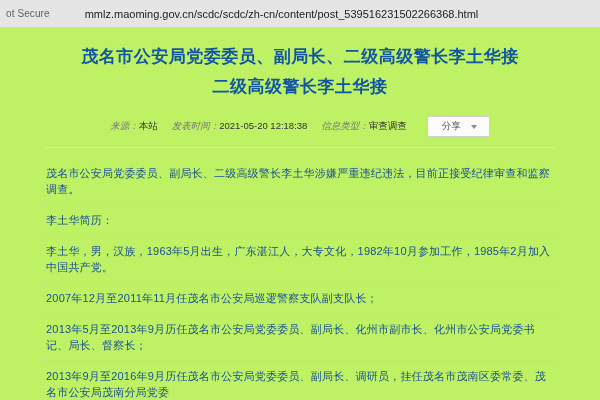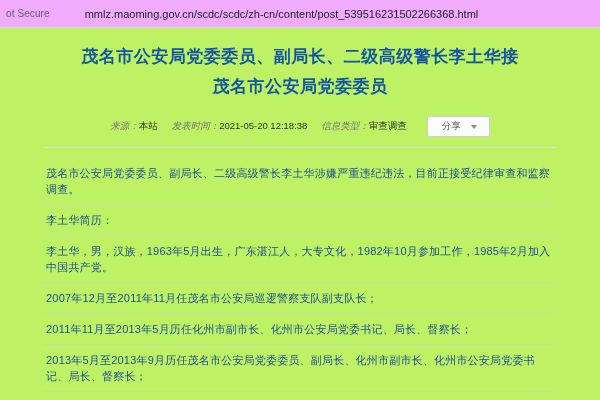--- a/index.html
+++ b/index.html
@@ -8,21 +8,21 @@
   }
   body {
     width: 600px;
     height: 400px;
     background: #ffffff;
     font-family: "Liberation Sans", sans-serif;
     overflow: hidden;
   }
   .browser-chrome {
     height: 28px;
-    background: #f0abfc;
+    background: #e5e5e5;
     border-bottom: 1px solid #d6d6d6;
     display: flex;
     align-items: center;
     padding: 0 6px;
     box-sizing: border-box;
   }
   .security-label {
     font-size: 10px;
     color: #5f6368;
     white-space: nowrap;
@@ -124,21 +124,21 @@
 <div class="browser-chrome">
   <span class="security-label">ot Secure</span>
   <span class="url-text">mmlz.maoming.gov.cn/scdc/scdc/zh-cn/content/post_539516231502266368.html</span>
 </div>
 
 <div class="page">
   <div class="content-wrap">
 
     <div>
       <div class="headline">茂名市公安局党委委员、副局长、二级高级警长李土华接</div>
-      <div class="headline">茂名市公安局党委委员</div>
+      <div class="headline">二级高级警长李土华接</div>
     </div>
 
     <div class="meta-bar">
       <span class="meta-item">
         <span class="lbl">来源：</span><span class="val">本站</span>
       </span>
       <span class="meta-item">
         <span class="lbl">发表时间：</span><span class="val">2021-05-20 12:18:38</span>
       </span>
       <span class="meta-item">
@@ -150,20 +150,19 @@
       </span>
     </div>
 
     <div class="divider"></div>
 
     <div class="body-text">
       <div class="para lead">茂名市公安局党委委员、副局长、二级高级警长李土华涉嫌严重违纪违法，目前正接受纪律审查和监察调查。</div>
       <div class="para">李土华简历：</div>
       <div class="para">李土华，男，汉族，1963年5月出生，广东湛江人，大专文化，1982年10月参加工作，1985年2月加入中国共产党。</div>
       <div class="para">2007年12月至2011年11月任茂名市公安局巡逻警察支队副支队长；</div>
-      <div class="para">2011年11月至2013年5月历任化州市副市长、化州市公安局党委书记、局长、督察长；</div>
       <div class="para">2013年5月至2013年9月历任茂名市公安局党委委员、副局长、化州市副市长、化州市公安局党委书记、局长、督察长；</div>
       <div class="para">2013年9月至2016年9月历任茂名市公安局党委委员、副局长、调研员，挂任茂名市茂南区委常委、茂名市公安局茂南分局党委</div>
 
     </div>
 
   </div>
 </div>
 
 </body></html>

